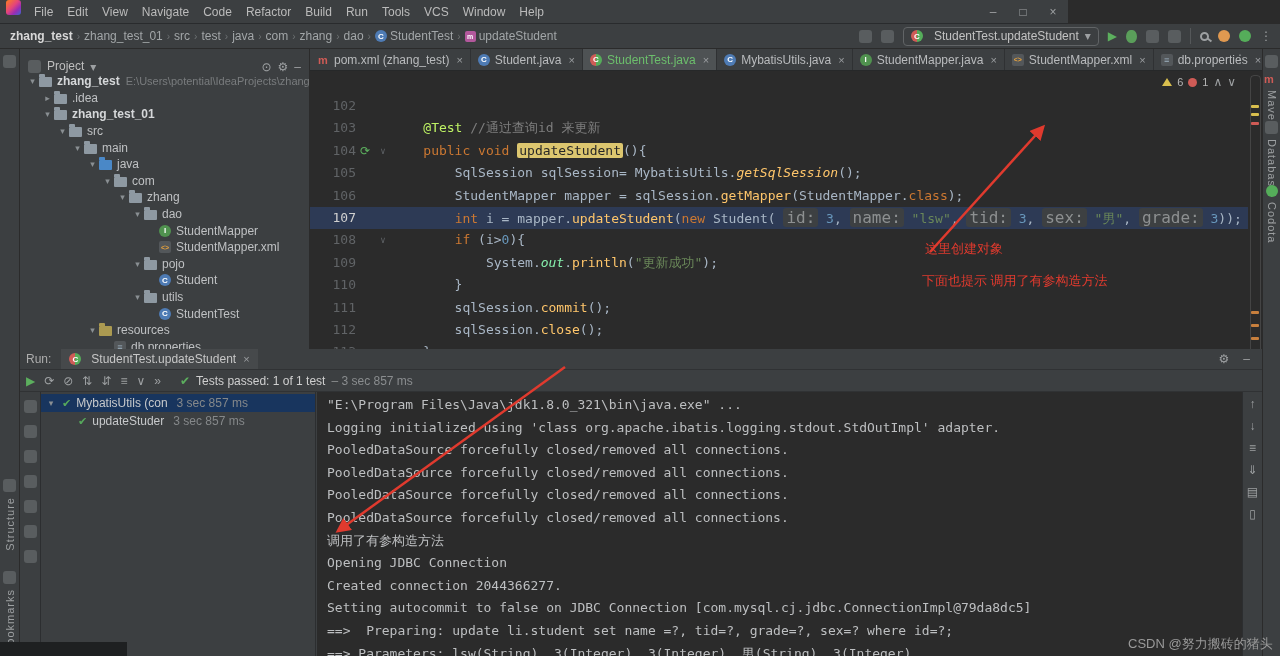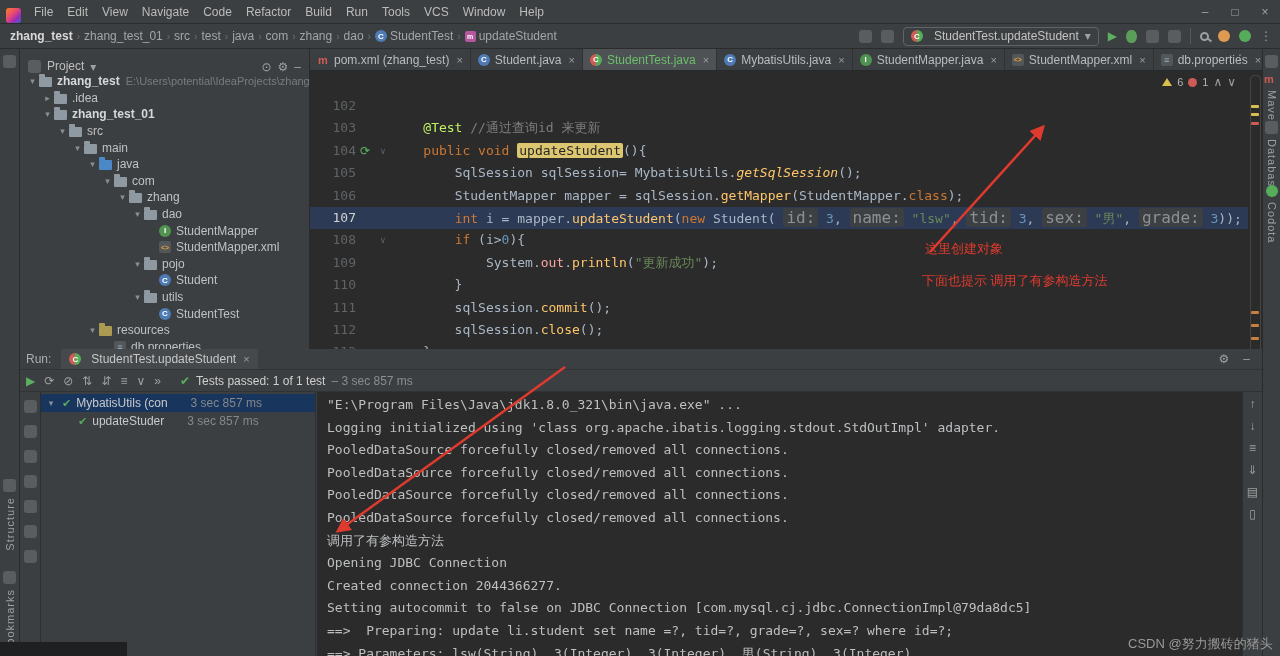--- a/index.html
+++ b/index.html
@@ -1,20 +1,20 @@
 <!DOCTYPE html>
 <html><head>
 <meta charset="utf-8">
 <style>
 *{margin:0;padding:0;box-sizing:border-box}
 html,body{width:1280px;height:656px;background:#2b2b2b;overflow:hidden}
 body{font-family:"Liberation Sans",sans-serif;font-size:12px;color:#bbb;position:relative}
 
 
-#titlebar{position:absolute;top:0;left:0;width:1280px;height:24px;background:#3c3f41;border-bottom:1px solid #292b2d;display:flex;align-items:flex-end;z-index:6}
+#titlebar{position:absolute;top:0;left:0;width:1068px;height:24px;background:#3c3f41;border-bottom:1px solid #292b2d;display:flex;align-items:flex-start;z-index:6}
 .logo{width:15px;height:15px;margin:0 6px;border-radius:3px;background:linear-gradient(135deg,#fc801d,#e4447b 45%,#9a2db3 70%,#3a66d1)}
 [data-name="menu-bar"]{display:flex;height:100%}
 .menu{display:flex;align-items:center;padding:0 7px;color:#bbb}
 .win-title{position:absolute;left:50%;transform:translateX(-50%);color:#7f8284;white-space:nowrap}
 .win-controls{margin-left:auto;display:flex;height:100%}
 .win-btn{width:30px;display:flex;align-items:center;justify-content:center;color:#b6b6b6;font-size:12px}
 
 
 #navbar{position:absolute;top:24px;left:0;width:1280px;height:25px;background:#3c3f41;border-bottom:1px solid #2b2b2b;display:flex;align-items:center;padding:0 8px 0 10px;z-index:6}
 [data-name="breadcrumb"]{display:flex;align-items:center;white-space:nowrap;overflow:hidden}
@@ -73,21 +73,21 @@
 .tab-close{color:#9a9da0;font-size:11px;margin-left:2px}
 .tabs-more{position:absolute;right:16px;top:4px;color:#9da0a2}
 .code{position:absolute;left:0;top:22px;right:14px;bottom:0;font-family:"DejaVu Sans Mono",monospace;font-size:13px;line-height:22.4px;padding-top:24px;overflow:hidden}
 .code-row{display:flex;height:22.4px;white-space:pre}
 .code-row.current{background:#2d3a55}
 .g-num{width:46px;flex:none;text-align:right;color:#606366}
 .current .g-num{color:#d0d0d0}
 .g-ic{width:18px;flex:none;text-align:center;color:#5caf5e;font-size:12px}
 .g-fold{width:18px;flex:none;text-align:center;color:#5f6367;font-size:9px}
 .code-text{flex:1}
-.tk-d{color:#a9b7c6}.tk-kw{color:#cc7832}.tk-ann{color:#bef264}.tk-cmt{color:#7d7d7d}.tk-str{color:#6a8759}.tk-num{color:#6897bb}.tk-mth{color:#ffc66b}.tk-smth{color:#ffc66b;font-style:italic}.tk-fld{color:#fca5a5;}
+.tk-d{color:#a9b7c6}.tk-kw{color:#cc7832}.tk-ann{color:#bef264}.tk-cmt{color:#7d7d7d}.tk-str{color:#6a8759}.tk-num{color:#6897bb}.tk-mth{color:#ffc66b}.tk-smth{color:#ffc66b;font-style:italic}.tk-fld{color:#86efac;font-style:italic}
 .tk-hint{color:#8d9091;background:#3d4042;border-radius:3px;padding:0 3px;font-size:16px}
 .tk-hl{background:#dcc66f;color:#272727;border-radius:2px;padding:0 2px}
 .inspections{position:absolute;top:27px;right:26px;display:flex;align-items:center;gap:5px;color:#b5b5b5;font-size:11px}
 .tri{width:0;height:0;border-left:5px solid transparent;border-right:5px solid transparent;border-bottom:8px solid #d9bf4e}
 .dotE{width:9px;height:9px;border-radius:50%;background:#cf5b56}
 .scrollbar{position:absolute;top:25px;right:1px;width:12px;bottom:4px}
 .sb-thumb{position:absolute;top:1px;right:0;width:11px;height:285px;border:1px solid rgba(255,255,255,.12);border-radius:4px}
 .sb-mark{position:absolute;right:2px;width:8px;height:3px;border-radius:1px}
 .m1{top:31px;background:#d9bf4e}.m2{top:39px;background:#d9bf4e}.m3{top:48px;background:#cf5b56}
 .m4{top:237px;background:#c77f3d}.m5{top:250px;background:#c77f3d}.m6{top:263px;background:#c77f3d}
@@ -102,21 +102,21 @@
 .status{display:flex;align-items:center;gap:6px;margin-left:10px}
 .status .txt{color:#cfcfcf}
 .status .time{color:#8a8d8f}
 .r-body{position:absolute;top:43px;left:0;right:0;bottom:0}
 .r-leftcol{position:absolute;left:0;top:0;bottom:0;width:20px;display:flex;flex-direction:column;align-items:center;gap:12px;padding-top:8px}
 .r-tree{position:absolute;left:20px;top:0;bottom:0;width:276px;background:#3c3f41;border-right:1px solid #2c2e30;border-left:1px solid #2c2e30;padding-top:2px;overflow:hidden}
 .t-row{height:18px;display:flex;align-items:center;gap:5px;padding-left:4px;white-space:nowrap;color:#c7c9cb}
 .t-row.selected{background:#18355e}
 .t-chev{width:12px;color:#8a8f93;font-size:9px;text-align:center}
 .t-check{color:#56a85c;font-size:11px}
-.t-time{color:#85888a;margin-left:18px}
+.t-time{color:#85888a;margin-left:4px}
 .console{position:absolute;left:297px;top:0;bottom:0;right:20px;background:#2b2b2b;font-family:"DejaVu Sans Mono",monospace;font-size:13px;line-height:22.6px;color:#bdbfc1;padding:2px 0 0 10px;overflow:hidden;white-space:pre}
 .c-rightcol{position:absolute;right:0;top:0;bottom:0;width:20px;background:#3c3f41;border-left:1px solid #2c2e30;display:flex;flex-direction:column;align-items:center;gap:10px;padding-top:6px}
 
 
 #overlay{position:absolute;inset:0;pointer-events:none;z-index:50}
 .note{position:absolute;color:#e03a2e;font-size:13px;white-space:nowrap}
 #watermark{position:absolute;left:1128px;top:635px;color:#9a9a9a;font-size:13px;z-index:60}
 #corner{position:absolute;left:0;top:642px;width:127px;height:14px;background:#1e2021;z-index:55}
 </style>
 </head>

